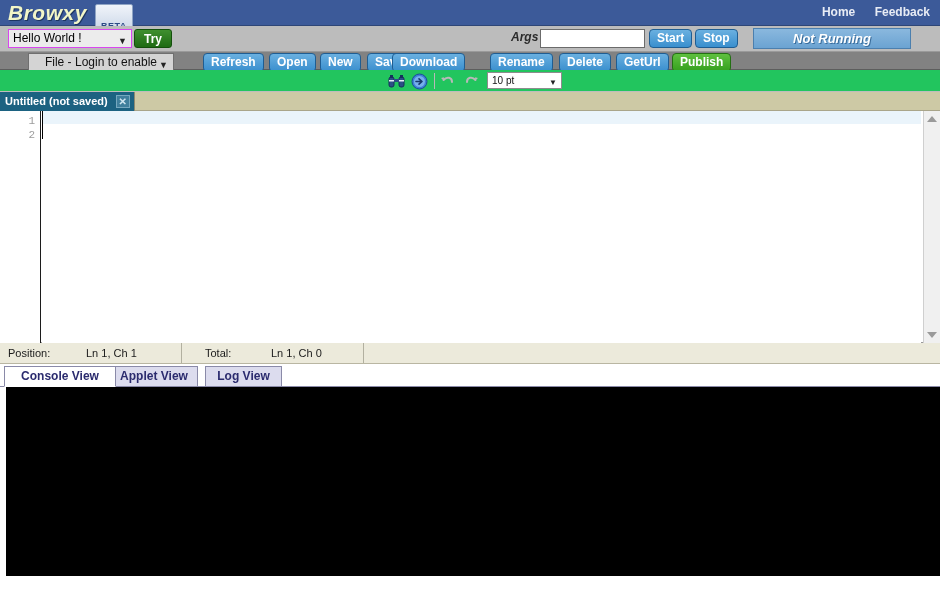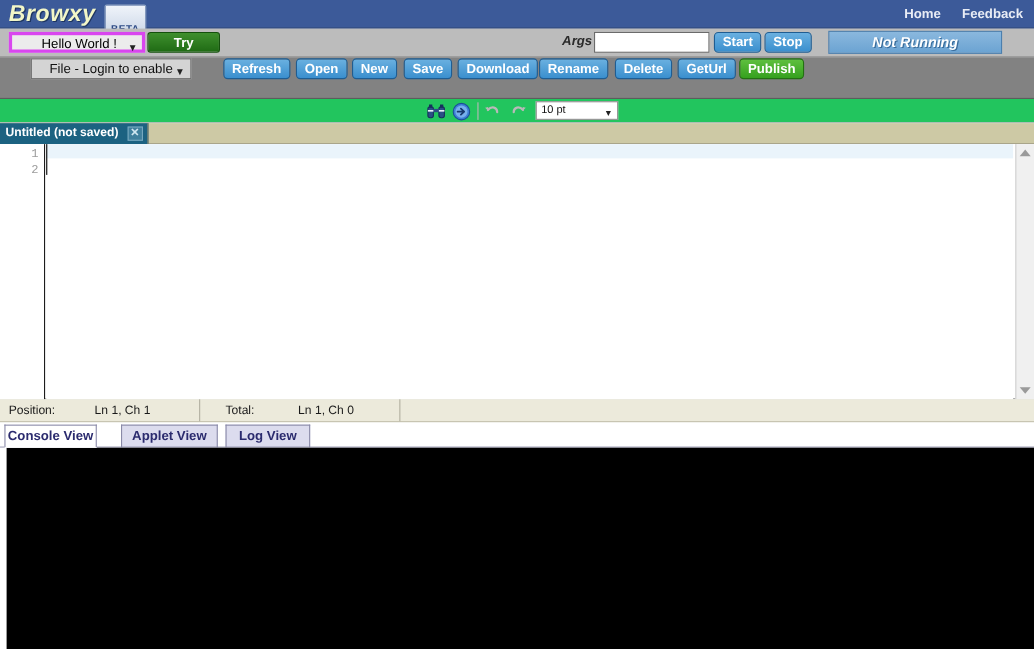--- a/index.html
+++ b/index.html
@@ -48,35 +48,34 @@
   .runbar {
     position: relative;
     width: 940px; height: 26px;
     background: #bcbcbc;
     border-bottom: 1px solid #9a9a9a;
   }
   .sample-select {
     position: absolute; left: 8px; top: 3px;
     width: 124px; height: 19px;
     background: #ececec;
-    border: 3px solid #d946ef;
+    border: 1px solid #d946ef;
     font-size: 12px;
     color: #000;
     padding-left: 4px;
     line-height: 17px;
     cursor: pointer;
-    text-align: center;
   }
   .sample-select .arrow {
     position: absolute; right: 4px; top: 3px;
     font-size: 9px; color: #222;
   }
   .try-btn {
     position: absolute; left: 134px; top: 3px;
-    height: 19px; padding: 0 23px;
+    height: 19px; padding: 0 9px;
     background: linear-gradient(#3f8f2e, #1f6b14);
     border: 1px solid #14500c;
     border-radius: 3px;
     color: #ffffff; font-size: 12px; font-weight: bold;
     line-height: 18px;
     cursor: pointer;
   }
   .args-label {
     position: absolute; left: 497px; top: 4px;
     font-size: 12px; font-style: italic; font-weight: bold;
@@ -112,21 +111,21 @@
     color: #ffffff;
     font-size: 13px; font-weight: bold; font-style: italic;
     text-align: center;
     line-height: 19px;
     text-shadow: 1px 1px 0 #3a6d9c;
   }
 
   
   .filebar {
     position: relative;
-    width: 940px; height: 38px;
+    width: 940px; height: 18px;
     background: #828282;
     border-bottom: 1px solid #5d5d5d;
   }
   .file-select {
     position: absolute; left: 28px; top: 1px;
     width: 146px; height: 19px;
     background: #d4d4d4;
     border: 1px solid #6f6f6f;
     font-size: 12px; color: #111;
     text-align: center;
@@ -353,21 +352,21 @@
 
 <div class="filebar">
   <div class="file-select">
     <span>File - Login to enable</span>
     <span class="arrow">▼</span>
   </div>
   <div class="fb blue-btn" style="left:203px">Refresh</div>
   <div class="fb blue-btn" style="left:269px">Open</div>
   <div class="fb blue-btn" style="left:320px">New</div>
   <div class="fb blue-btn" style="left:367px">Save</div>
-  <div class="fb blue-btn" style="left:416px">Download</div>
+  <div class="fb blue-btn" style="left:392px">Download</div>
   <div class="fb blue-btn" style="left:490px">Rename</div>
   <div class="fb blue-btn" style="left:559px">Delete</div>
   <div class="fb blue-btn" style="left:616px">GetUrl</div>
   <div class="fb green-btn" style="left:672px">Publish</div>
 </div>
 
 <div class="edbar">
   <div class="ed-ico" style="left:387px">
     <svg width="17" height="15" viewBox="0 0 17 15">
       <rect x="1" y="3" width="5" height="10" rx="2" fill="#2b4f86" stroke="#16305c"></rect>
@@ -437,21 +436,21 @@
     <span class="sb-lbl" style="left:86px">Ln 1, Ch 1</span>
   </div>
   <div class="sb-cell" style="left:182px; width:182px;">
     <span class="sb-lbl" style="left:23px">Total:</span>
     <span class="sb-lbl" style="left:89px">Ln 1, Ch 0</span>
   </div>
   <div class="sb-cell" style="left:364px; width:558px; border-right:none;"></div>
 </div>
 
 <div class="viewtabs">
-  <div class="vtab active" style="left:4px;   width:84px;">Console View</div>
+  <div class="vtab active" style="left:4px;   width:112px;">Console View</div>
   <div class="vtab inactive" style="left:110px; width:88px;">Applet View</div>
   <div class="vtab inactive" style="left:205px; width:77px;">Log View</div>
   <div class="vtab-underline"></div>
 </div>
 
 <div class="console-wrap">
   <div class="console"></div>
 </div>
 
 </body></html>

